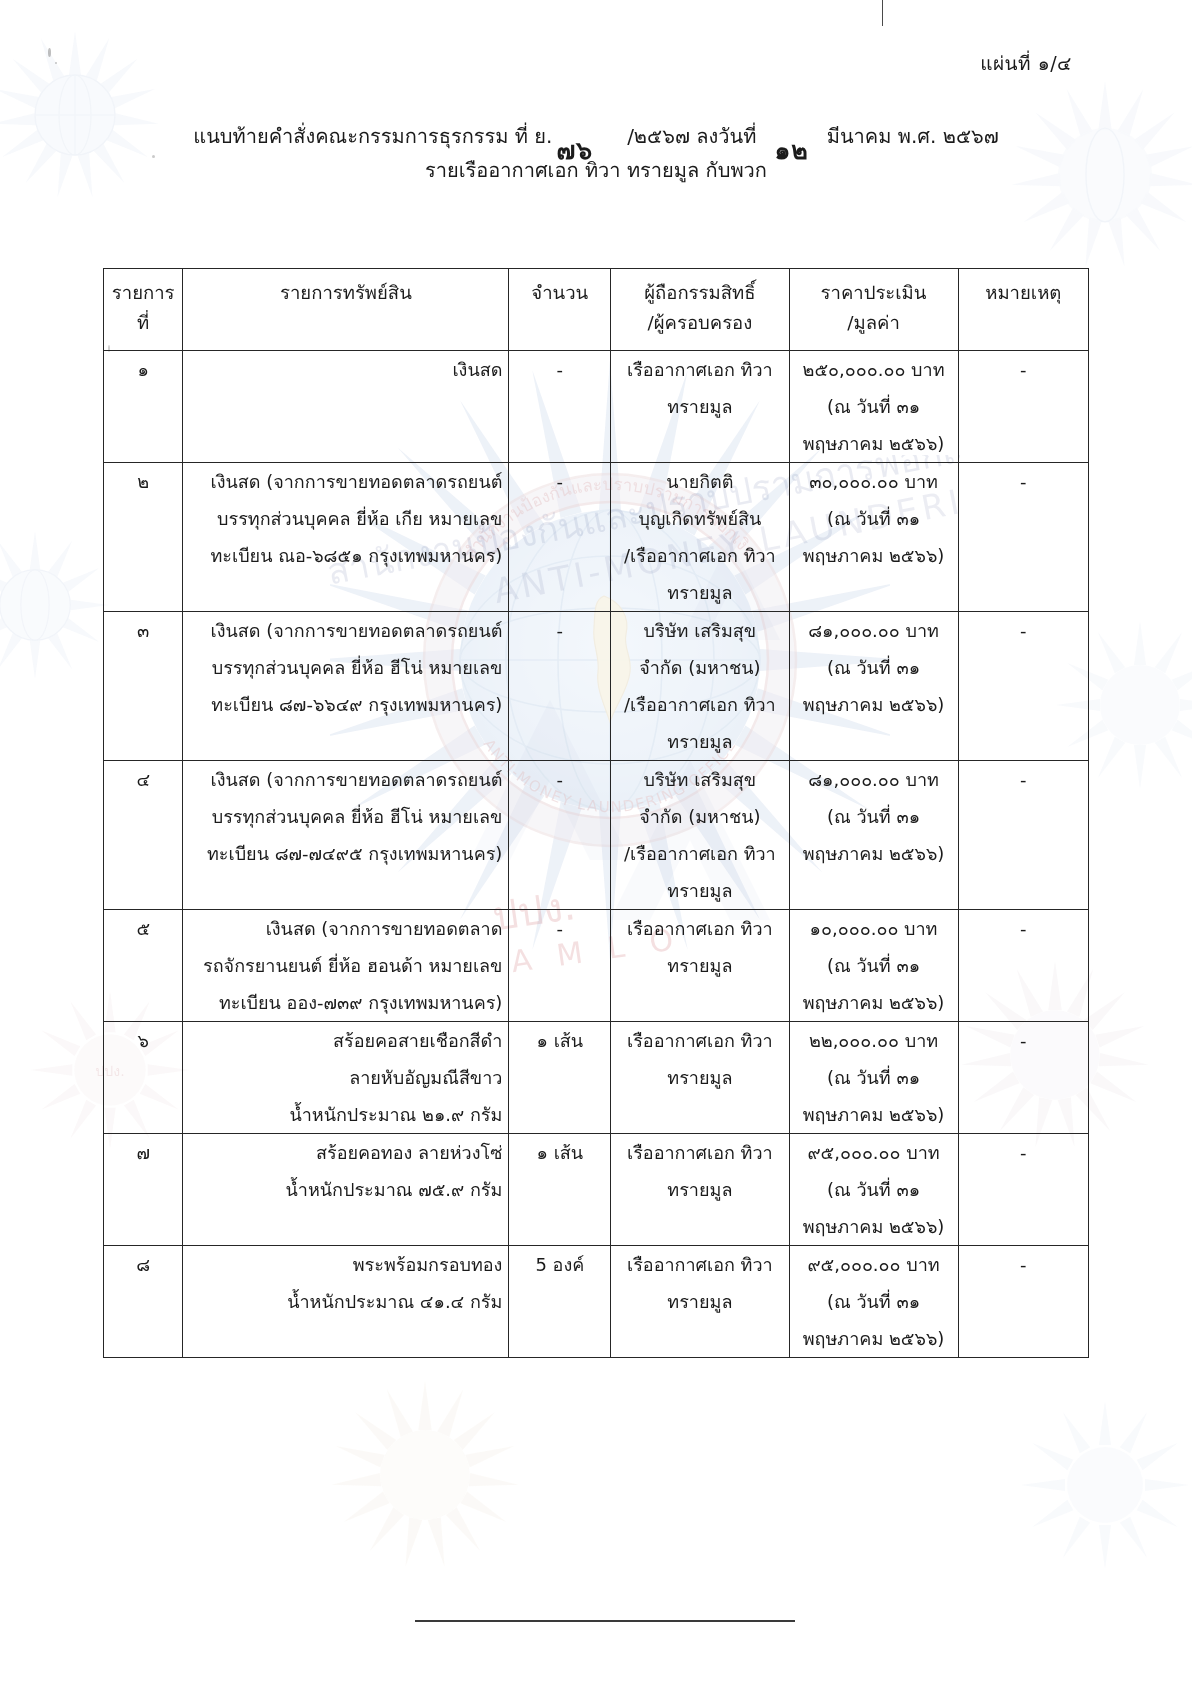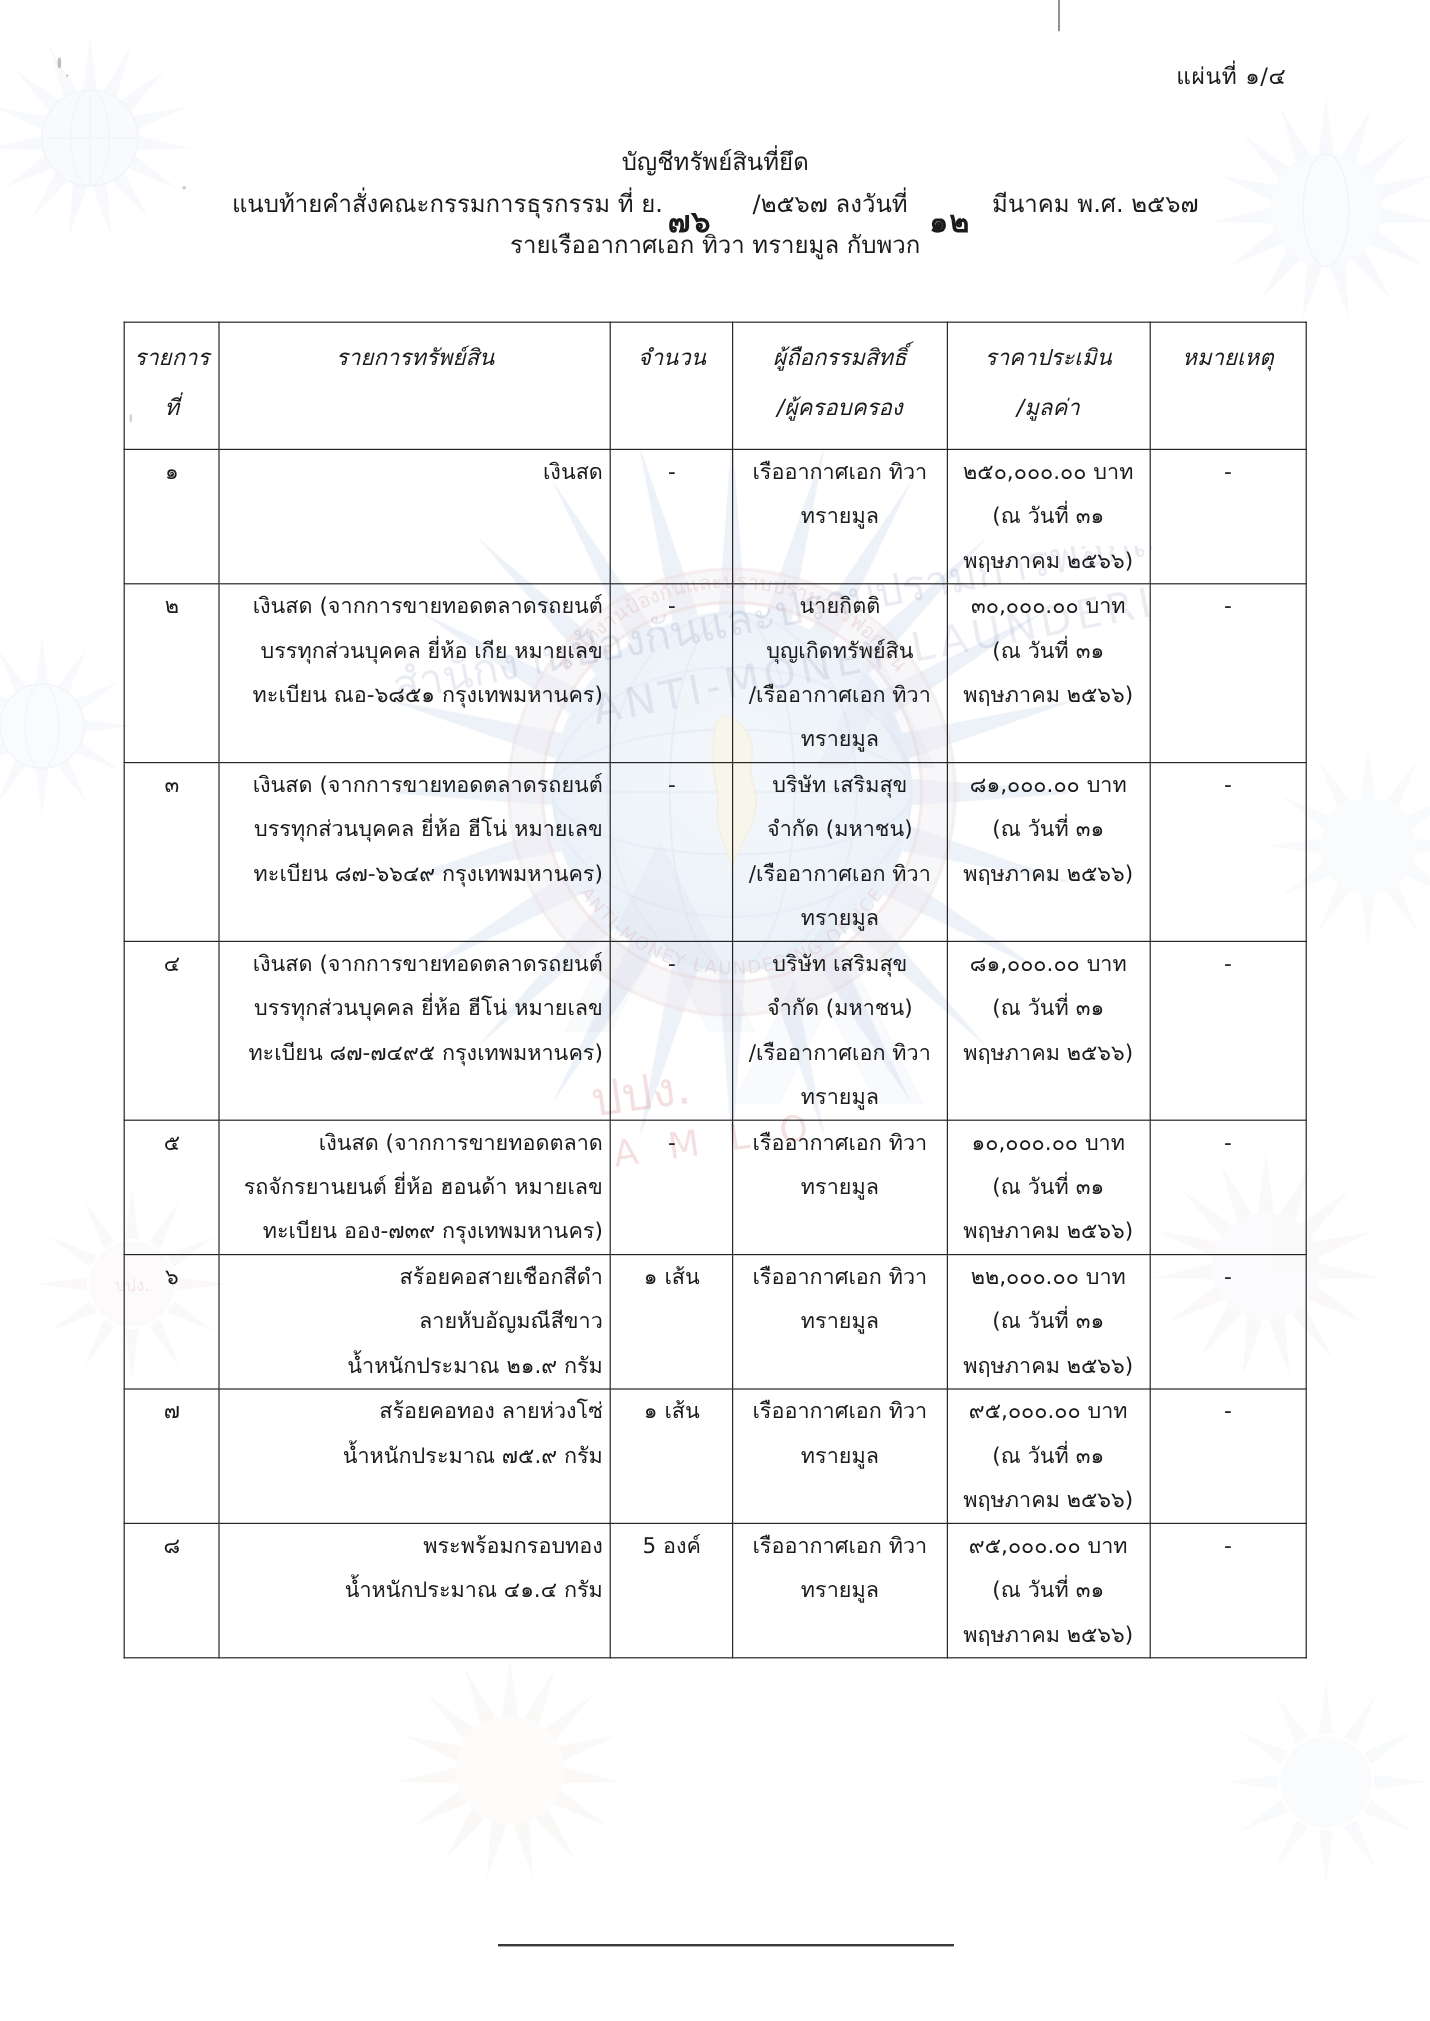--- a/index.html
+++ b/index.html
@@ -109,23 +109,22 @@
   table.assets td, table.assets th {
     border: 1px solid #262626;
     vertical-align: top;
     padding: 0;
     font-weight: normal;
     background: transparent;
   }
   table.assets th {
     text-align: center;
     font-size: 18.5px;
-    line-height: 42px;
+    line-height: 30px;
     padding: 9px 2px 12px 2px;
-    font-style: italic;
   }
   .th-sub { display: block; }
 
   .c-no     { width: 78px;  text-align: center; }
   .c-desc   { width: 320px; text-align: left;   }
   .c-qty    { width: 100px; text-align: center; }
   .c-owner  { width: 175px; text-align: center; }
   .c-val    { width: 166px; text-align: center; }
   .c-rem    { width: 128px; text-align: center; }
 
@@ -445,21 +444,20 @@
     <div class="speck" style="left:108px; top:345px; width:2px; height:7px; opacity:.4;"></div>
   </div>
 
   <div class="content">
 
     <div class="tick-top"></div>
 
     <div class="sheet-no">แผ่นที่  ๑/๔</div>
 
     <div class="title-block">
-      <div class="title-line l1">บัญชีทรัพย์สินที่ยึด</div>
 
       <div class="title-line l2">
         <span>แนบท้ายคำสั่งคณะกรรมการธุรกรรม  ที่ ย.</span><span class="hw">๗๖</span><span class="gap-sm"></span><span>/๒๕๖๗ ลงวันที่</span><span class="gap-xs"></span><span class="hw">๑๒</span><span class="gap-xs"></span><span>มีนาคม พ.ศ. ๒๕๖๗</span>
       </div>
 
 
       <div class="title-line l4">รายเรืออากาศเอก ทิวา ทรายมูล กับพวก</div>
     </div>
 
     <div class="tbl-wrap">

